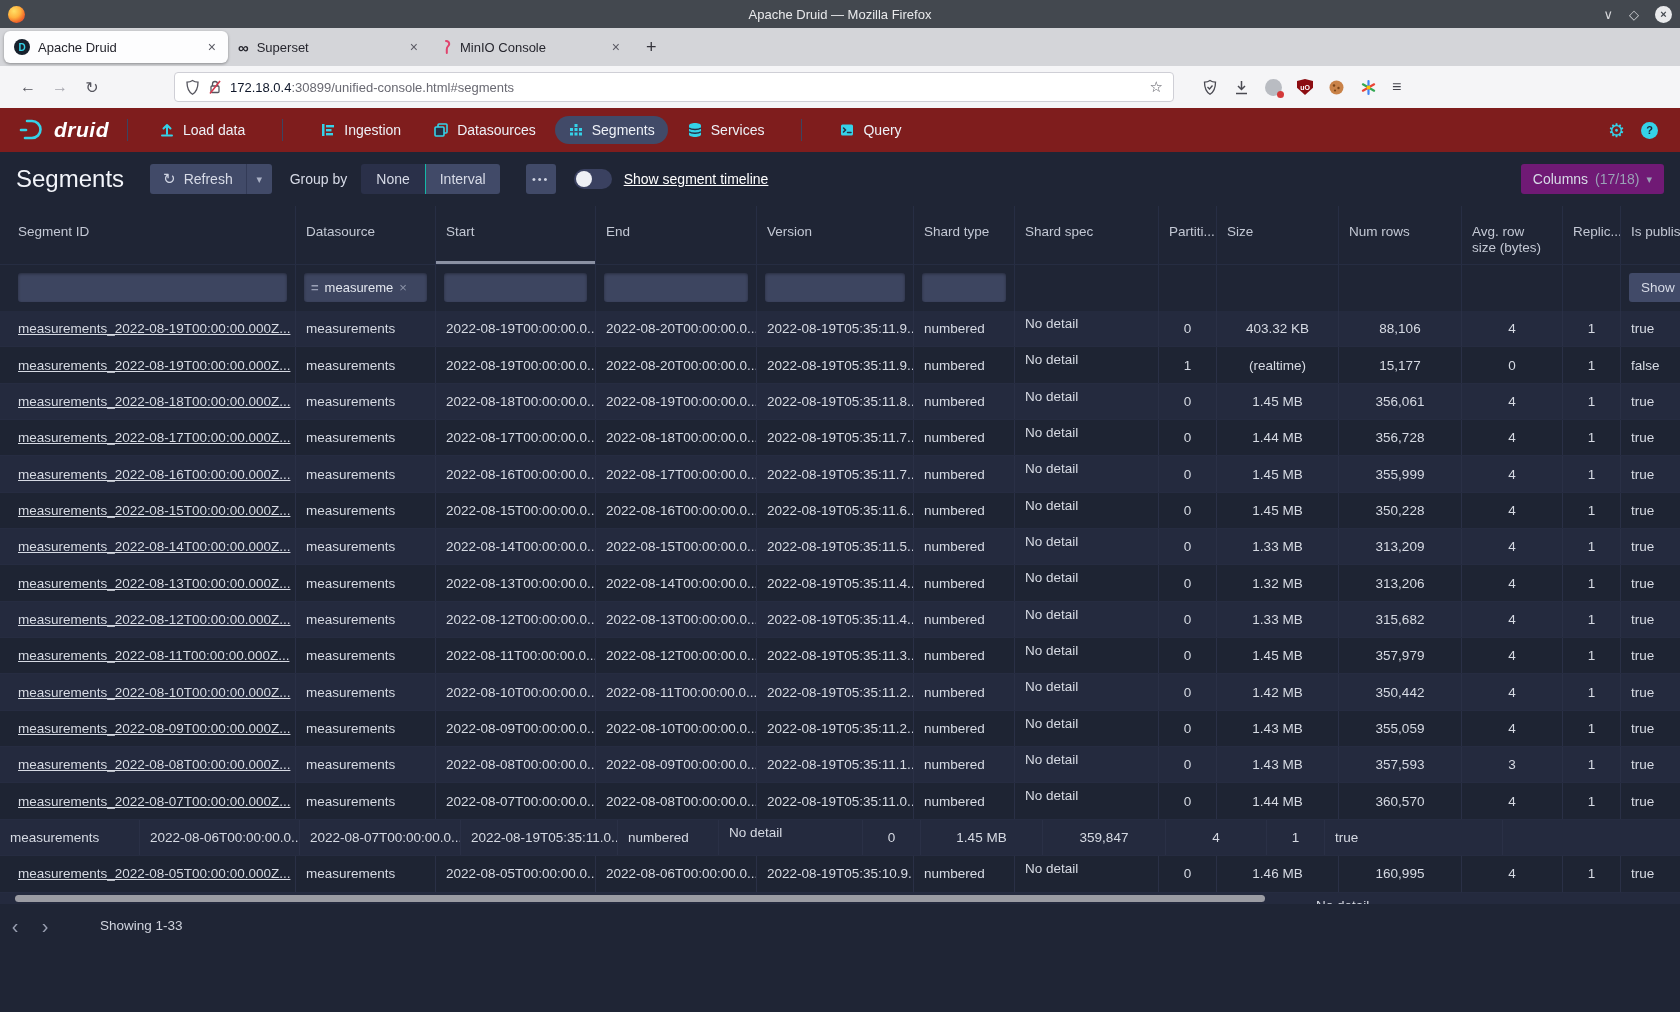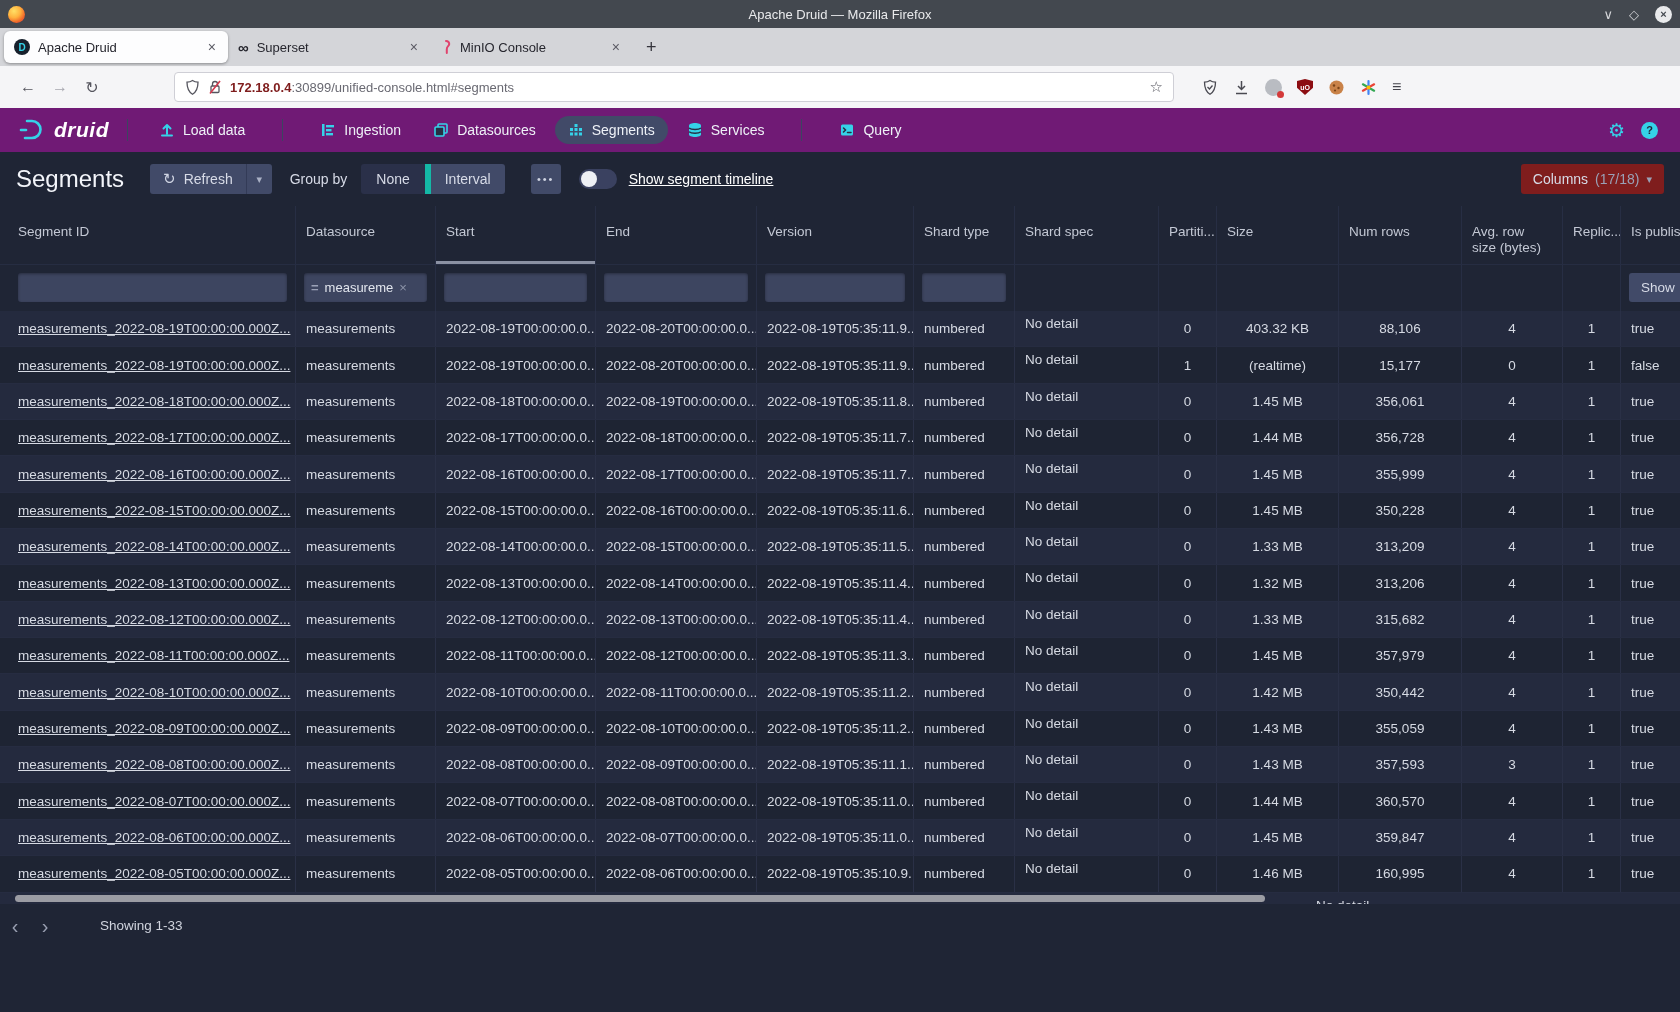--- a/index.html
+++ b/index.html
@@ -26,33 +26,33 @@
                font-size:10px; font-weight:bold; display:flex; align-items:center; justify-content:center; }
   .fav-superset { font-size:15px; font-weight:900; color:#24242c; line-height:1; }
   .newtab { font-size:18px; color:#33333b; margin-left:14px; }
 
   .toolbar { height:42px; background:#f5f5f7; display:flex; align-items:center; padding:0 12px; }
   .navbtn { width:32px; text-align:center; font-size:16px; color:#55555e; }
   .navbtn.dim { color:#a6a6ae; }
   .urlbox { margin-left:66px; width:1000px; height:30px; background:#ffffff; border:1px solid #cfcfd6;
             border-radius:4px; display:flex; align-items:center; padding:0 10px; gap:8px; }
   .url-text { font-size:13px; color:#696972; white-space:nowrap; overflow:hidden; flex:1; }
-  .url-text b { color:#7f1d1d; font-weight:bold; }
+  .url-text b { color:#0f172a; font-weight:normal; }
   .star { font-size:15px; color:#55555e; }
   .tb-icons { display:flex; align-items:center; gap:15px; margin-left:28px; }
   .ublock { width:16px; height:16px; background:#8c0d12; color:#fff; font-size:7px; font-weight:bold;
             display:flex; align-items:center; justify-content:center;
             clip-path:polygon(50% 0,100% 12%,100% 55%,50% 100%,0 55%,0 12%); }
   .ext-mask { width:17px; height:17px; border-radius:50%; background:#b9bcc2; position:relative; }
   .ext-mask:after { content:""; position:absolute; right:-2px; bottom:-2px; width:7px; height:7px;
                     border-radius:50%; background:#d43a3a; }
   .hamburger { font-size:16px; color:#44444c; font-weight:bold; }
 
   
-  .druidbar { height:44px; background:#701a75; display:flex; align-items:center; padding:0 18px; }
+  .druidbar { height:44px; background:#7f1d1d; display:flex; align-items:center; padding:0 18px; }
   .dlogo { display:flex; align-items:center; gap:8px; }
   .dlogo-text { color:#ffffff; font-size:21px; font-style:italic; font-weight:bold; letter-spacing:.5px; }
   .vsep { width:1px; height:22px; background:#3c4460; margin:0 18px; }
   .dnav { display:flex; align-items:center; gap:6px; }
   .dnav-item { display:flex; align-items:center; gap:8px; padding:6px 13px; border-radius:15px;
                color:#eef1f7; font-size:14px; }
   .dnav-item.active { background:#414a68; }
   .dspacer { flex:1; }
   .gear { color:#35d2e8; font-size:19px; line-height:1; }
   .helpbtn { width:17px; height:17px; border-radius:50%; background:#35d2e8; color:#1f2535;
@@ -62,26 +62,26 @@
   .pagehead { height:54px; display:flex; align-items:center; padding:0 16px; }
   .ptitle { font-size:24px; color:#f3f5fa; margin-right:26px; }
   .btn { background:#414a68; height:30px; display:flex; align-items:center; color:#d7dbe7;
          font-size:14px; border-radius:3px; }
   .refresh-main { padding:0 13px; gap:8px; border-radius:3px 0 0 3px; }
   .refresh-caret { width:26px; justify-content:center; border-left:1px solid #333b57;
                    border-radius:0 3px 3px 0; color:#aab1c5; font-size:11px; }
   .glabel { margin:0 14px 0 18px; color:#d7dbe7; font-size:14px; }
   .seg-group { display:flex; }
   .btn-none { background:#2a3049; padding:0 15px; border-radius:3px 0 0 3px; }
-  .btn-interval { padding:8px 14px; border-radius:0 3px 3px 0; border-left:6px solid #14b8a6; }
+  .btn-interval { padding:8px 14px; border-radius:0 3px 3px 0; border-left:1px solid #14b8a6; }
   .morebtn { width:30px; justify-content:center; margin-left:26px; letter-spacing:2px; font-size:11px; color:#cfd4e2; }
   .switch { width:38px; height:20px; background:#3a4160; border-radius:10px; margin:0 12px 0 18px; position:relative; }
   .switch .knob { position:absolute; left:2px; top:2px; width:16px; height:16px; border-radius:50%; background:#eef0f5; }
   .tog-label { color:#ffffff; font-size:14px;text-decoration:underline; }
-  .cols-btn { margin-left:auto; background:#7f1d1d; padding:0 12px; gap:7px; }
+  .cols-btn { margin-left:auto; background:#701a75; padding:0 12px; gap:7px; }
   .cols-count { color:#9aa1b6; }
   .cols-caret { color:#9aa1b6; font-size:11px; }
 
   
   .c0{width:296px;} .c1{width:140px;} .c2{width:160px;} .c3{width:161px;} .c4{width:157px;}
   .c5{width:101px;} .c6{width:144px;} .c7{width:58px;} .c8{width:122px;} .c9{width:123px;}
   .c10{width:101px;} .c11{width:58px;} .c12{width:178px;}
 
   .thead { height:59px; display:flex; border-bottom:1px solid #262d42; }
   .th { flex:none; padding:18px 10px 0 10px; color:#c3c8d4; font-size:13.5px;
@@ -582,21 +582,20 @@
       <div class="td c5">numbered</div>
       <div class="td c6">No detail</div>
       <div class="td c7">0</div>
       <div class="td c8">1.44 MB</div>
       <div class="td c9">360,570</div>
       <div class="td c10">4</div>
       <div class="td c11">1</div>
       <div class="td c12">true</div>
     </div>
     <div class="tr even">
-      <div class="td c0">measurements_2022-08-06T00:00:00.000Z...</div>
       <div class="td c1">measurements</div>
       <div class="td c2">2022-08-06T00:00:00.0...</div>
       <div class="td c3">2022-08-07T00:00:00.0...</div>
       <div class="td c4">2022-08-19T05:35:11.0...</div>
       <div class="td c5">numbered</div>
       <div class="td c6">No detail</div>
       <div class="td c7">0</div>
       <div class="td c8">1.45 MB</div>
       <div class="td c9">359,847</div>
       <div class="td c10">4</div>

